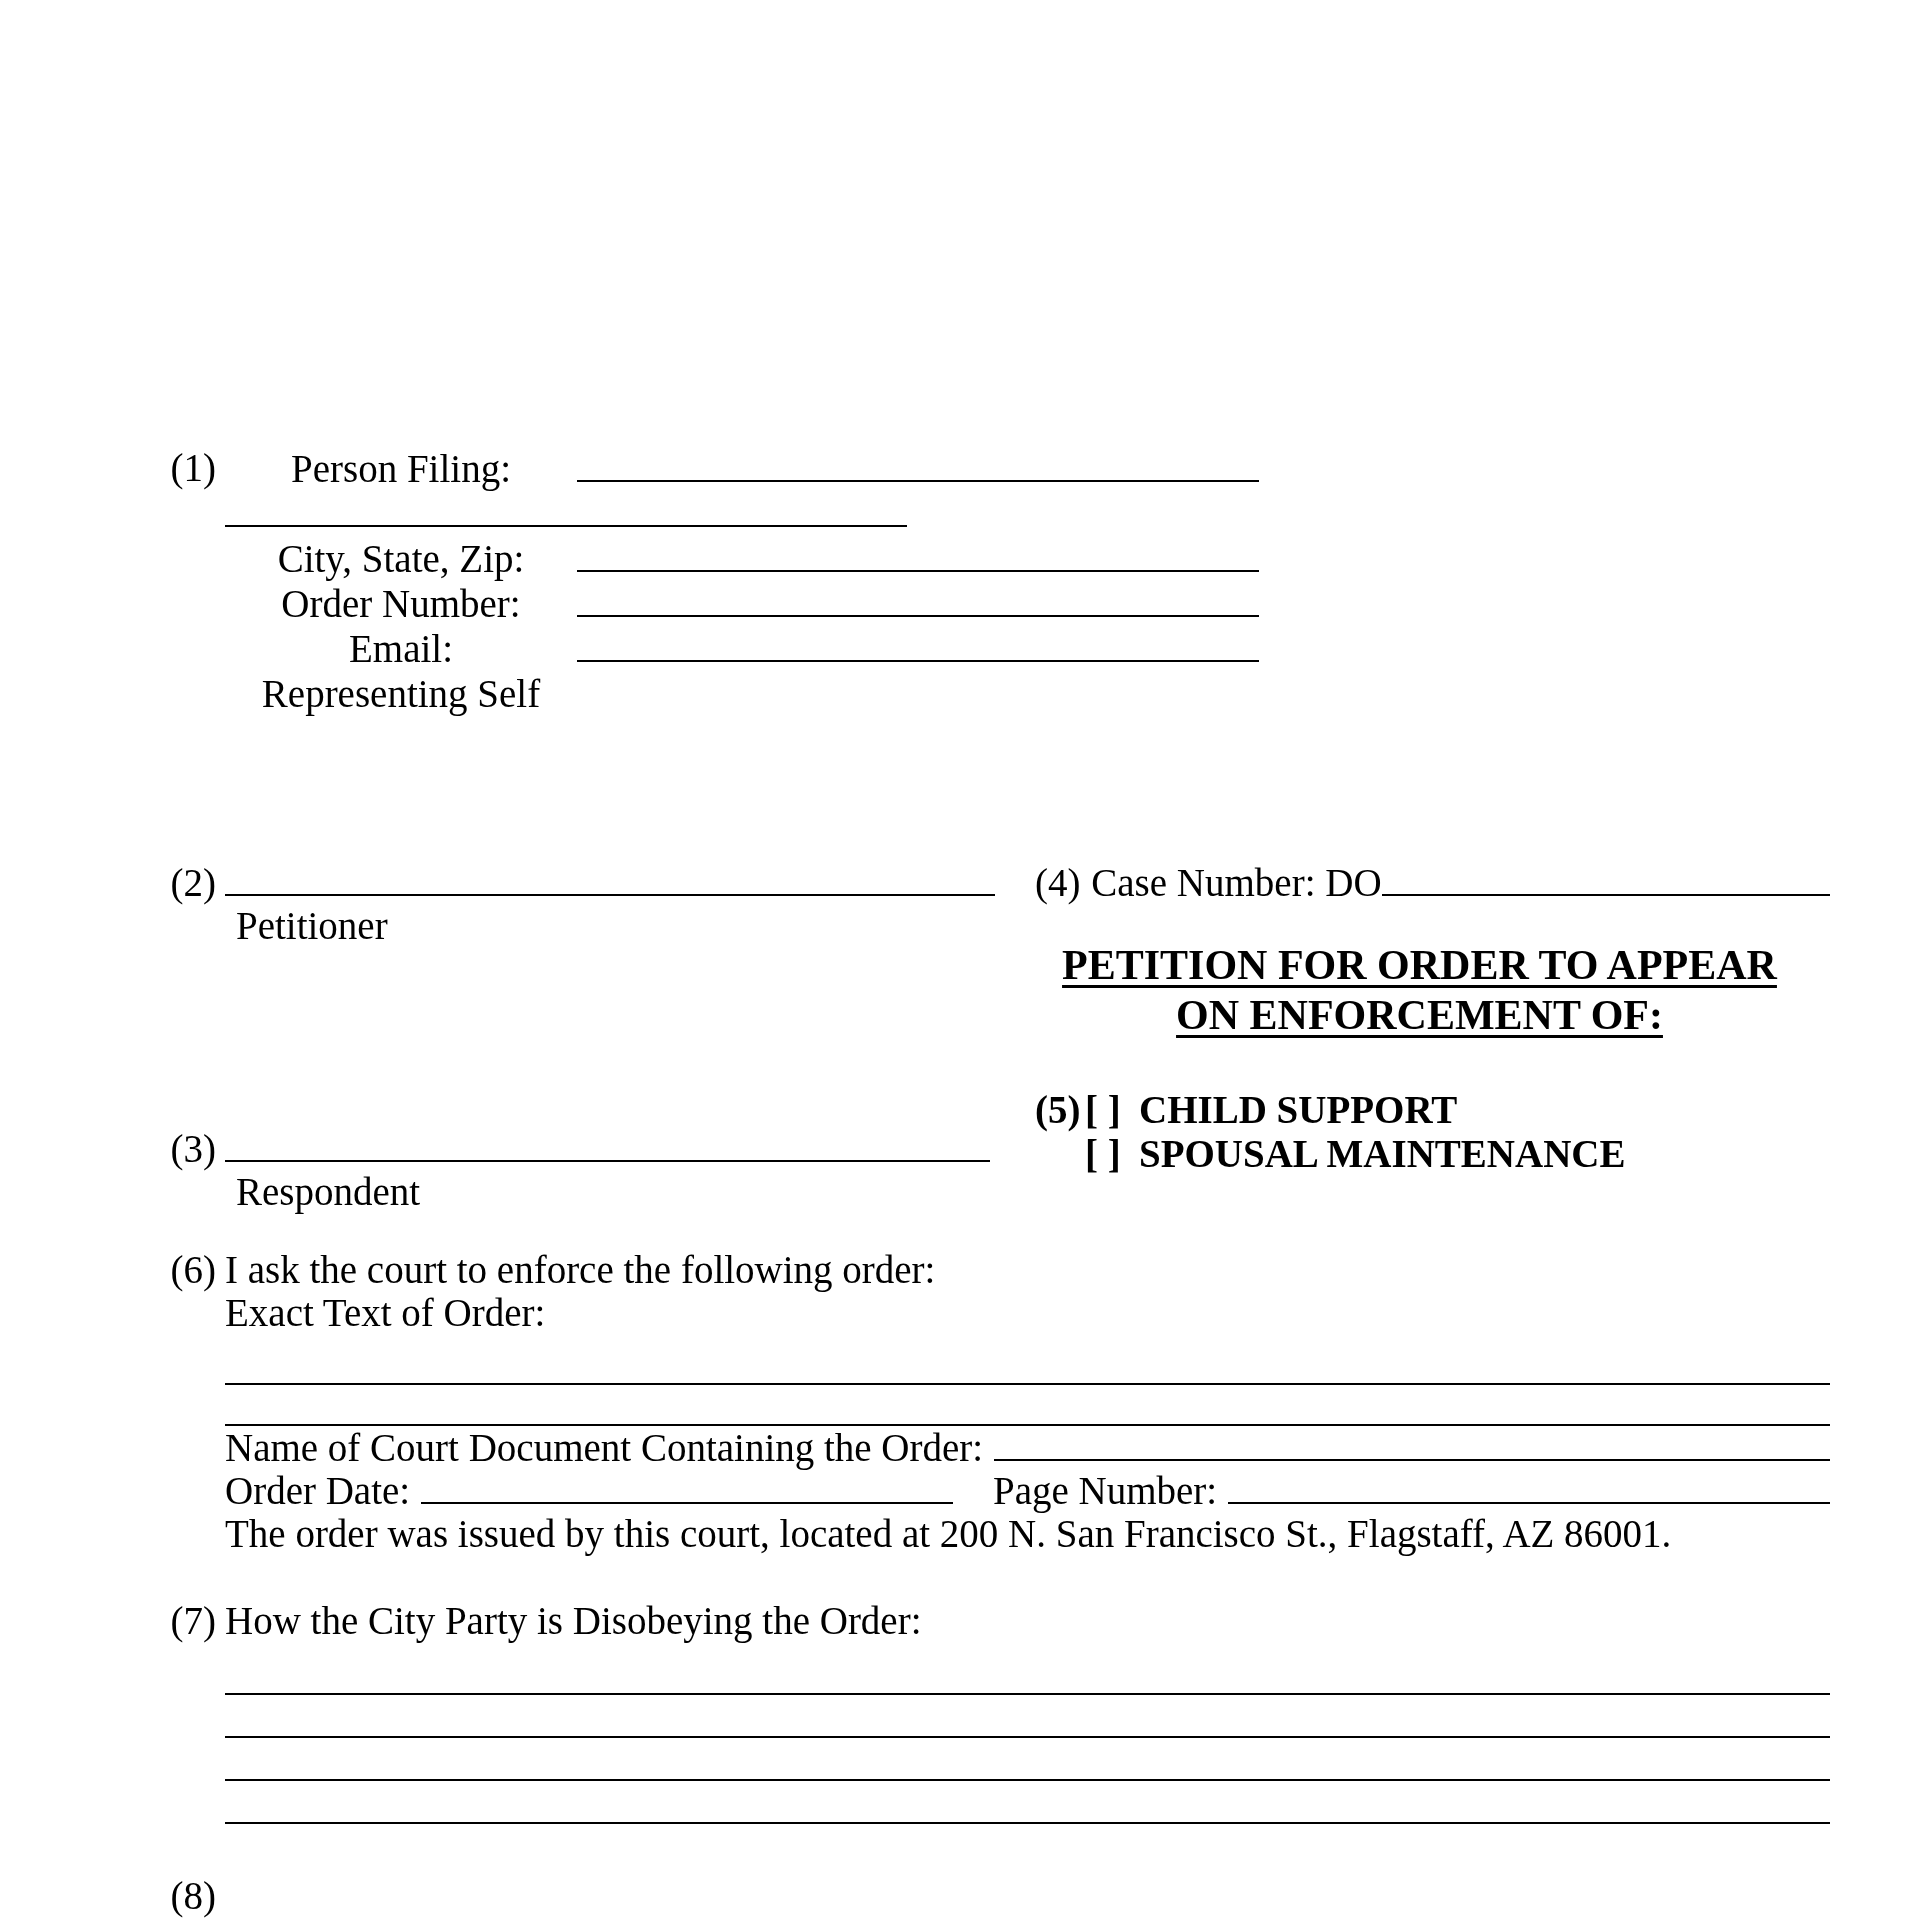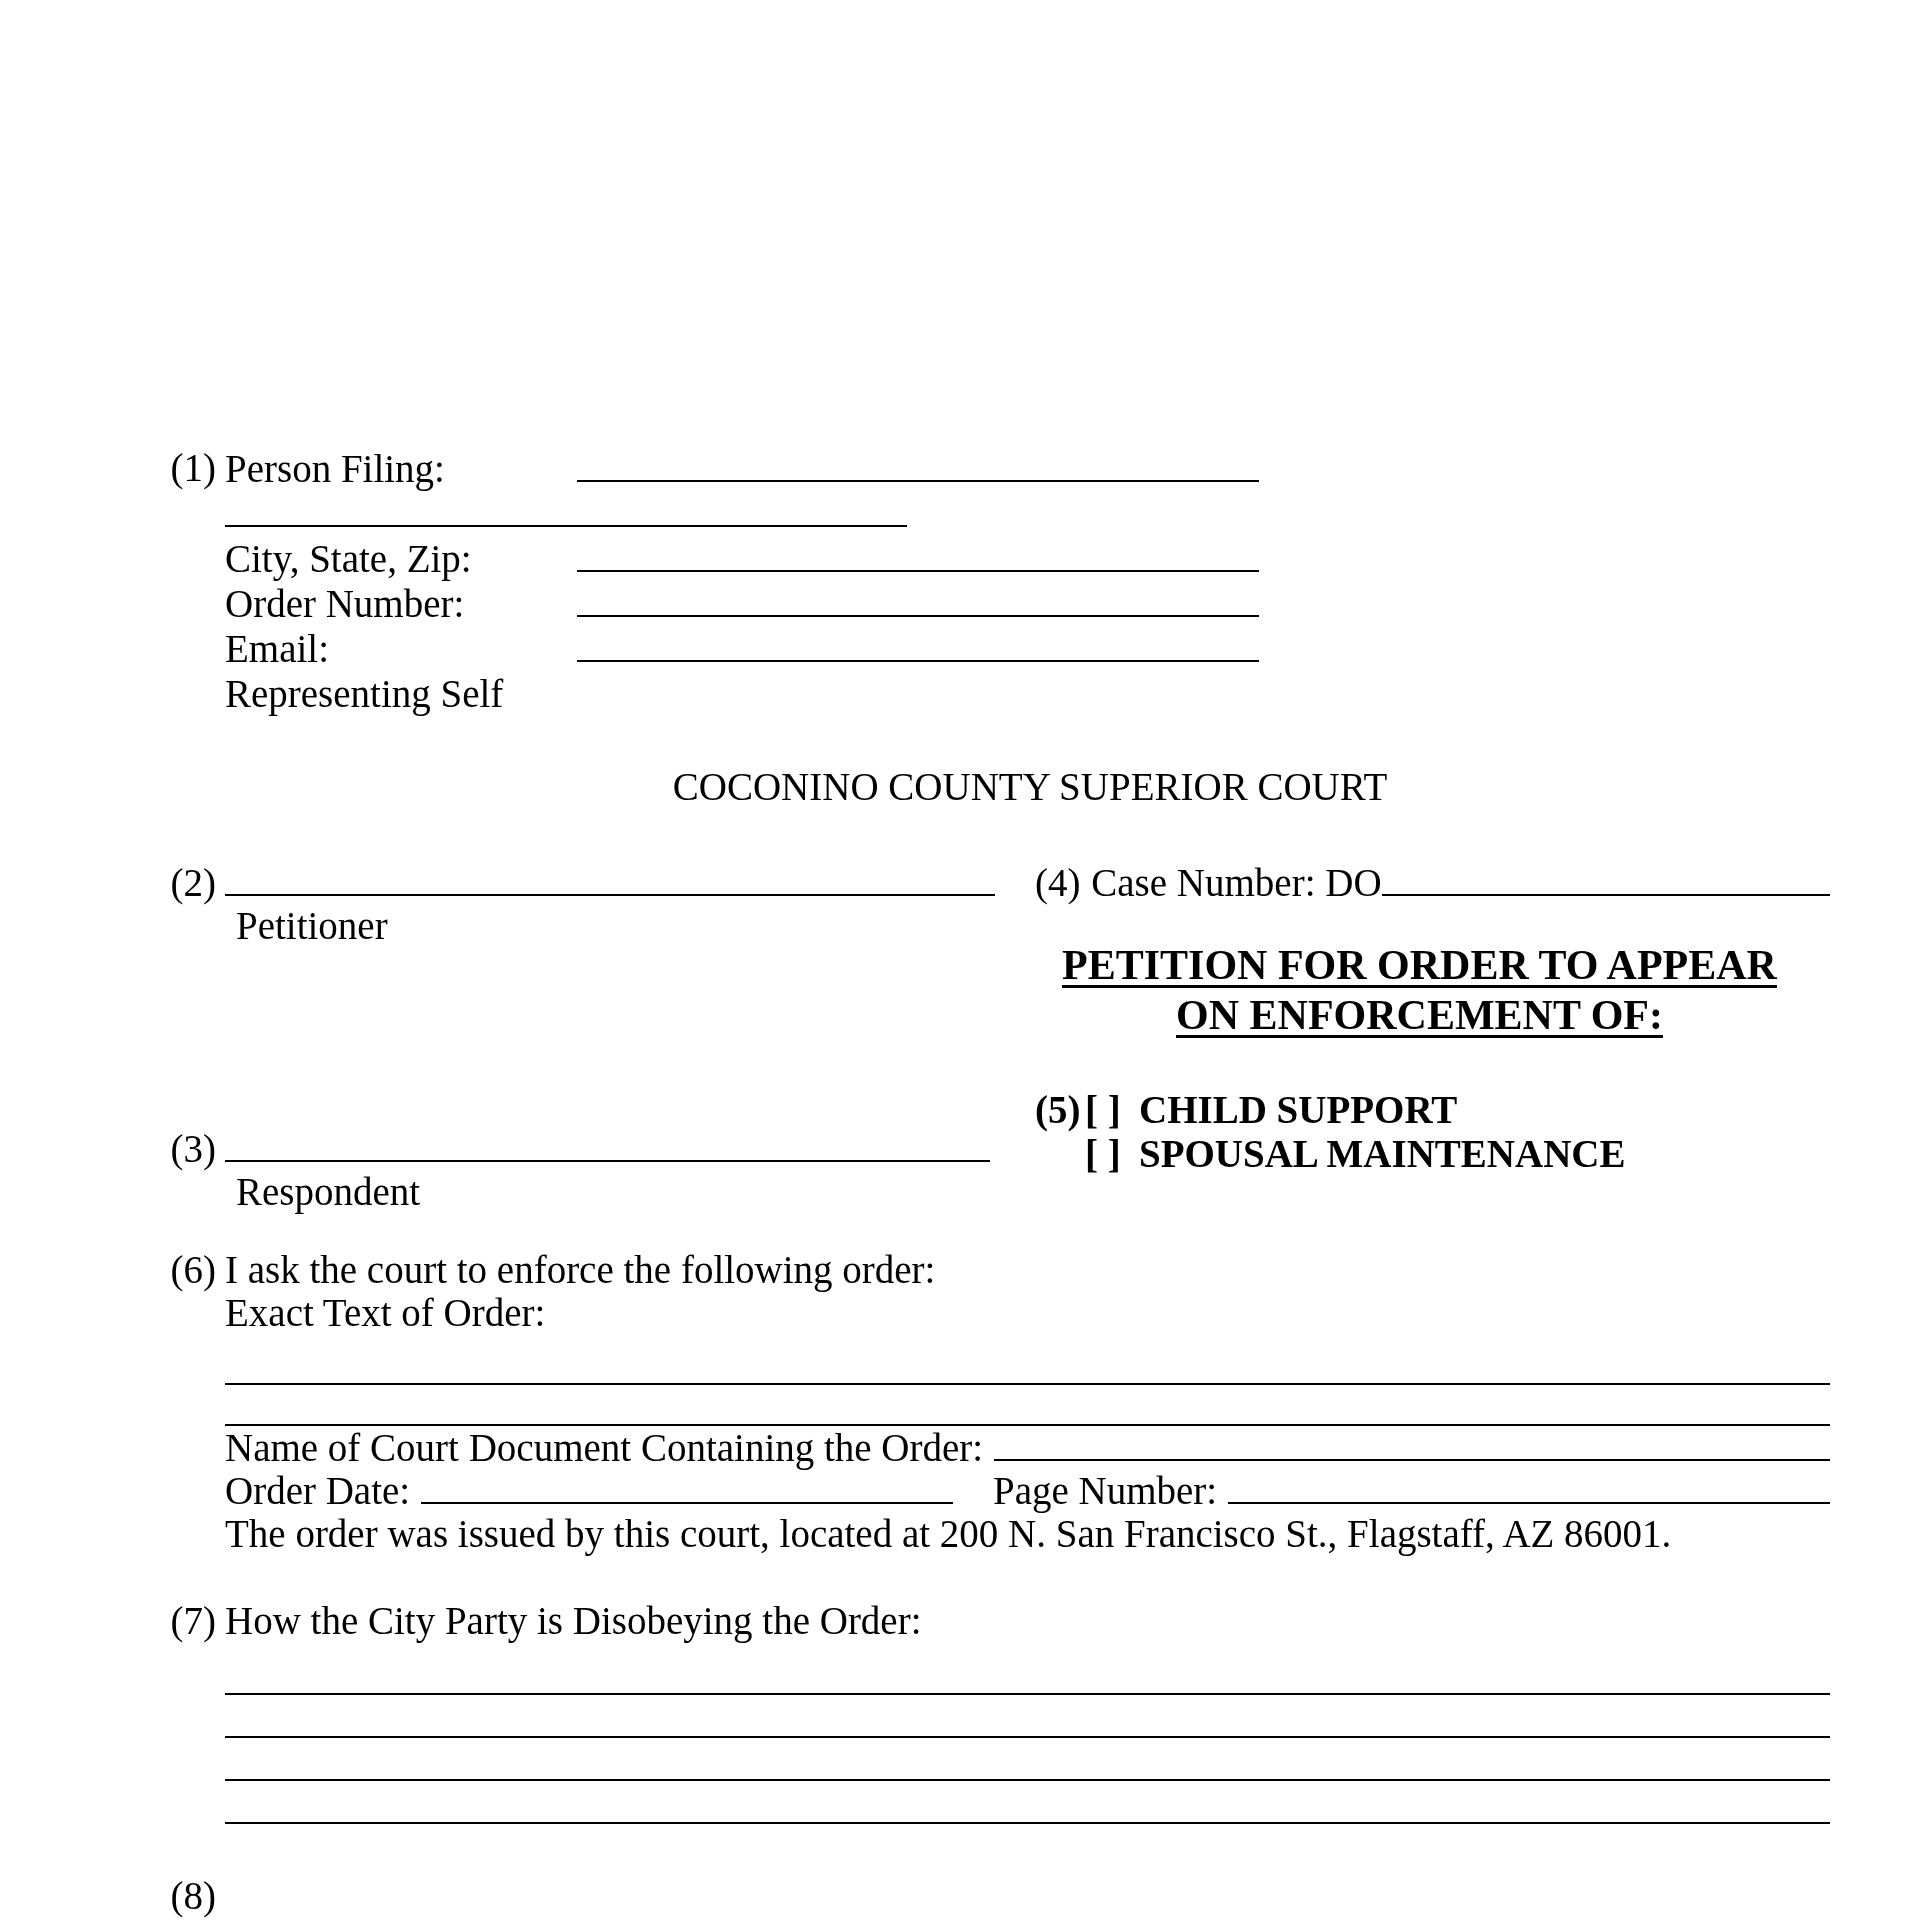--- a/index.html
+++ b/index.html
@@ -16,21 +16,21 @@
   .num { position:absolute; left:0; top:0; width:216px; text-align:right; }
   .line { display:inline-block; border-bottom:2.3px solid #000; }
   .rule { height:0; border-bottom:2.3px solid #000; }
   .flexb { display:flex; align-items:baseline; }
   .grow { flex:1 1 auto; }
   .nowrap { white-space:nowrap; }
 
   
   .filing-block { position:absolute; top:446px; left:0; width:1965px; padding-left:225px; }
   .f-row { height:45px; line-height:45px; white-space:nowrap; }
-  .f-label { display:inline-block; width:352px; }
+  .f-label { display:inline-block; width:352px;text-align:center; }
   .f-line { width:682px; }
 
   
   .court-title { position:absolute; top:765px; left:230px; width:1600px; text-align:center; }
 
   
   .party-block { line-height:43px; }
   .party-line { width:770px; }
   .party-line-3 { width:765px; }
   .party-caption { margin-left:11px; }
@@ -82,21 +82,20 @@
       <span class="f-label">Order Number:</span><span class="line f-line"></span>
     </div>
     <div class="f-row">
       <span class="f-label">Email:</span><span class="line f-line"></span>
     </div>
     <div class="f-row">
       <span class="f-label">Representing Self</span>
     </div>
   </div>
 
-  <div class="court-title">COCONINO COUNTY SUPERIOR COURT</div>
 
   <div class="block party-block" style="top:861px;">
     <span class="num">(2)</span>
     <div class="nowrap"><span class="line party-line"></span></div>
     <div class="party-caption">Petitioner</div>
   </div>
 
   <div class="case-row flexb">
     <span>(4)</span>
     <span style="display:inline-block;width:10.8px;"></span>

